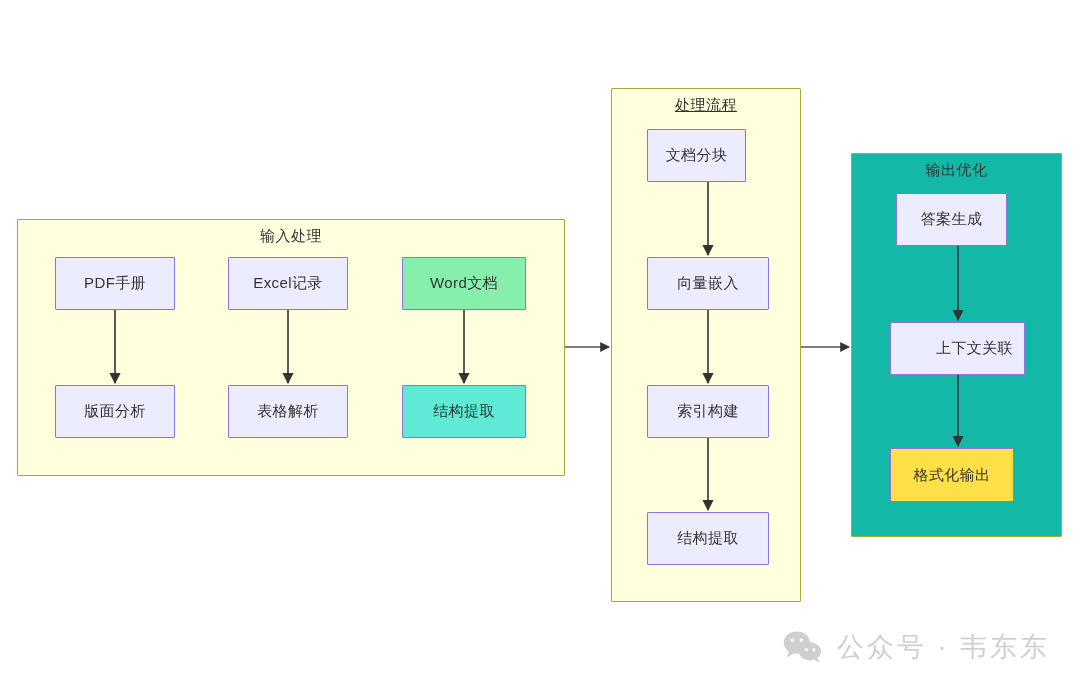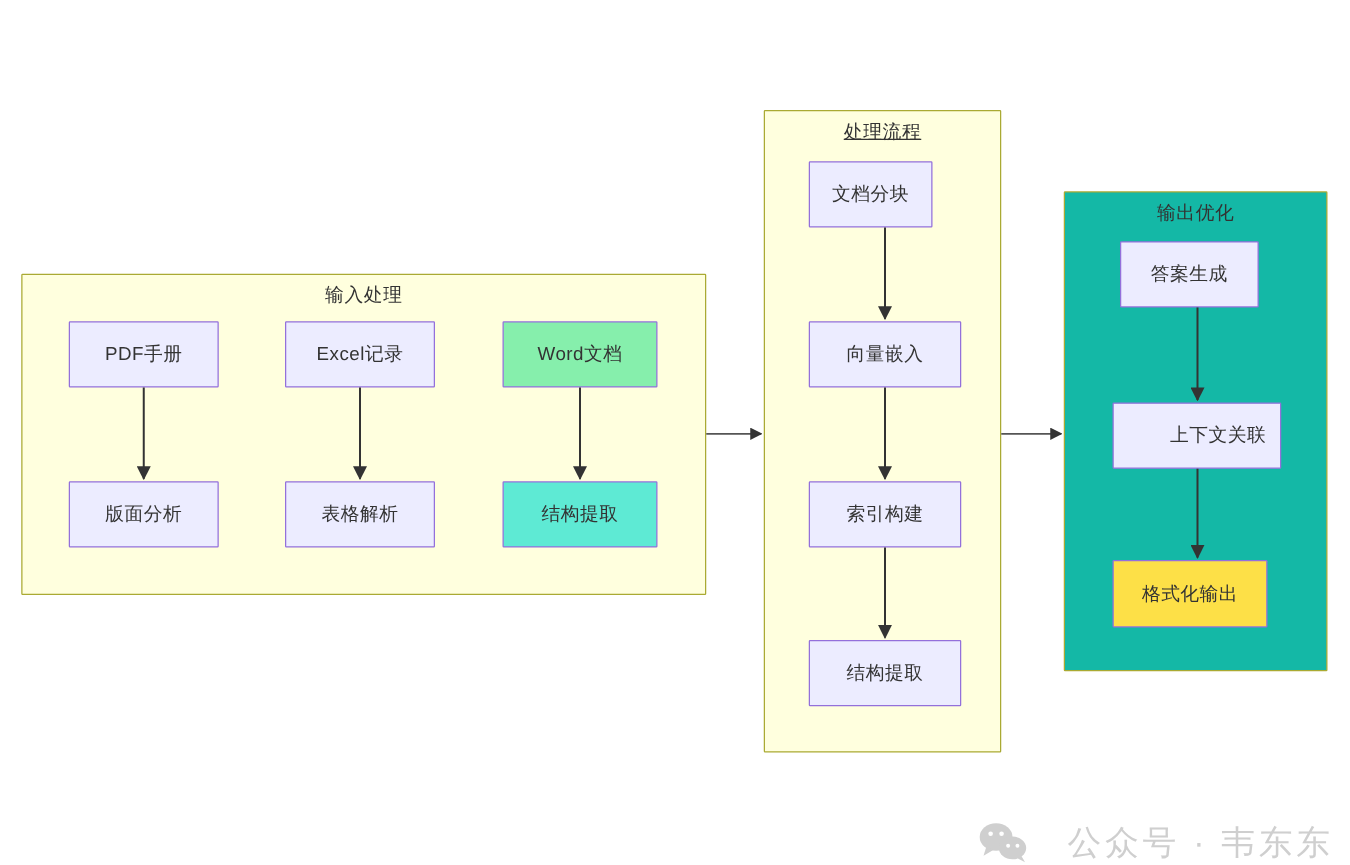--- a/index.html
+++ b/index.html
@@ -64,24 +64,24 @@
     left: 0; top: 0;
     width: 1080px;
     height: 692px;
     pointer-events: none;
   }
 
   
   #watermark {
     position: absolute;
     left: 782px;
-    top: 656px;
+    top: 629px;
     display: flex;
     align-items: flex-start;
-    gap: 30px;
+    gap: 13px;
     opacity: 1;
   }
   #watermark .wm-text {
     font-size: 27px;
     color: #cfcfcf;
     letter-spacing: 3px;
     white-space: nowrap;
     font-family: "Liberation Sans", "DejaVu Sans", sans-serif;
   }
   #watermark .wm-icon {

